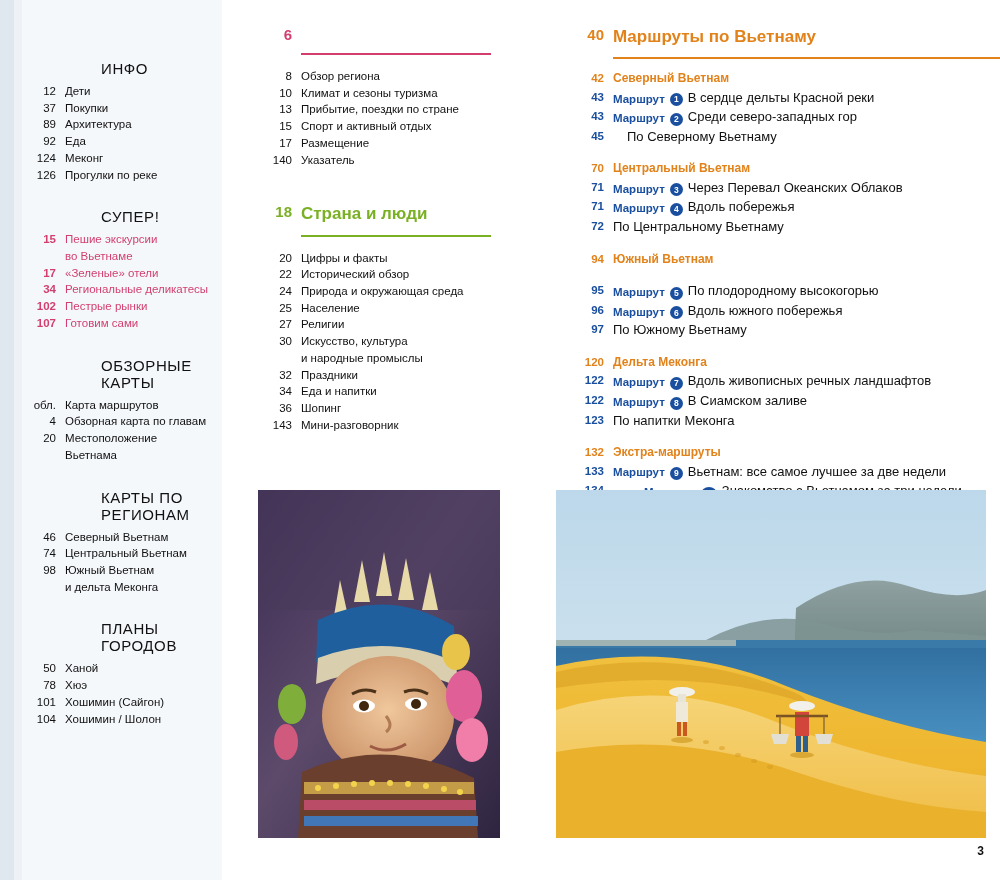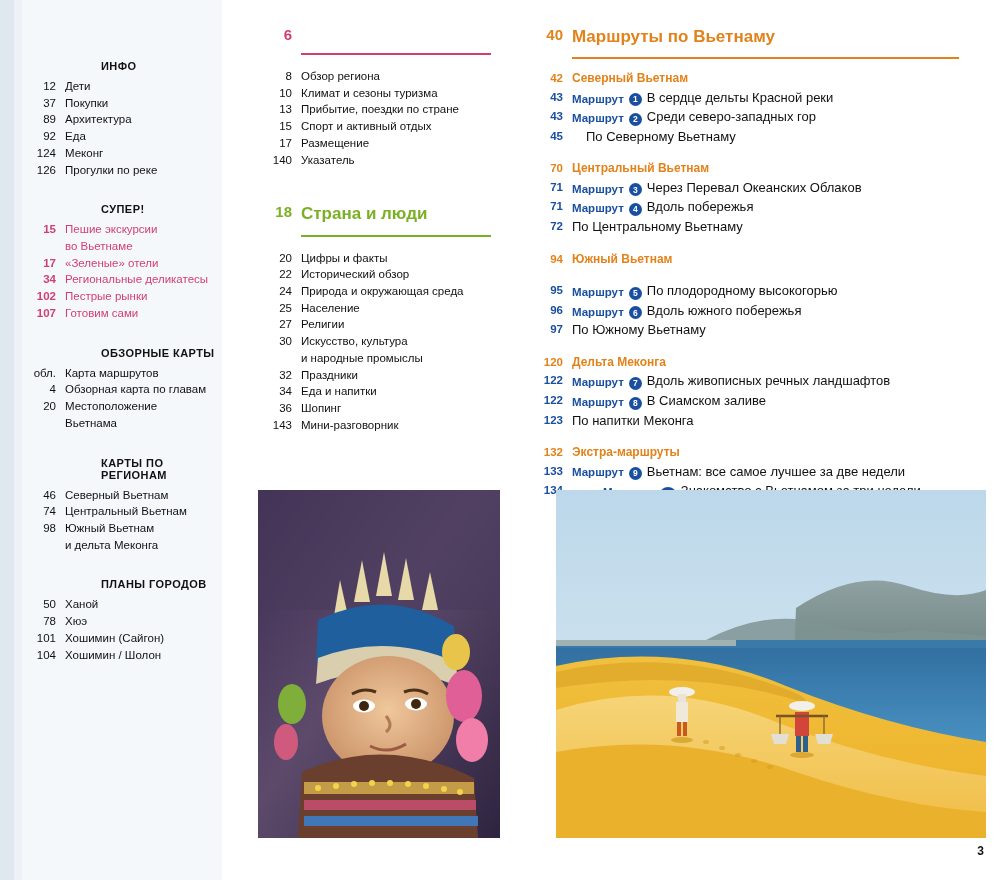--- a/index.html
+++ b/index.html
@@ -13,33 +13,33 @@
   .page{position:absolute;inset:0;}
   
   .left-band{position:absolute;left:0;top:0;width:14px;height:880px;background:#dfe7ef;}
   .left-band2{position:absolute;left:14px;top:0;width:8px;height:880px;background:#eef2f7;}
   .left-tint{position:absolute;left:22px;top:0;width:200px;height:880px;background:#f5f8fb;}
 
   
   .col{position:absolute;top:0;}
   .col-1{left:22px;width:210px;}
   .col-2{left:258px;width:262px;}
-  .col-3{left:529px;width:430px;}
+  .col-3{left:570px;width:430px;}
 
   
   .row{display:flex;align-items:flex-start;line-height:1.28;margin-bottom:2px;}
   .pg{width:34px;text-align:right;flex:0 0 34px;font-size:11.5px;color:#111;padding-right:9px;}
   .pg.blue{color:#1a4fa0;font-weight:bold;}
   .pg.orange{color:#e2821a;font-weight:bold;}
   .pg.pink{color:#d23f6f;font-weight:bold;}
   .txt{font-size:11.5px;color:#111;flex:1;}
   .txt.pink{color:#d23f6f;}
 
   
-  .sec-head{font-size:11px;font-weight:bold;color:#111;letter-spacing:.04em;margin:0 0 7px 43px;padding-left:36px;}
+  .sec-head{font-size:15px;font-weight:normal;color:#111;letter-spacing:.04em;margin:0 0 7px 43px;padding-left:36px;}
   .blk{margin-bottom:26px;}
 
   
   .chapter{display:flex;align-items:flex-start;margin-bottom:10px;}
   .chapter .num{width:34px;flex:0 0 34px;text-align:right;padding-right:9px;font-size:15px;font-weight:bold;}
   .chapter .title{font-size:17px;font-weight:bold;line-height:1.25;}
   .num.pink,.title.pink{color:#d23f6f;}
   .num.green,.title.green{color:#7ab023;}
   .num.orange,.title.orange{color:#e2821a;}
   .rule{height:2px;margin:0 0 12px 43px;}

